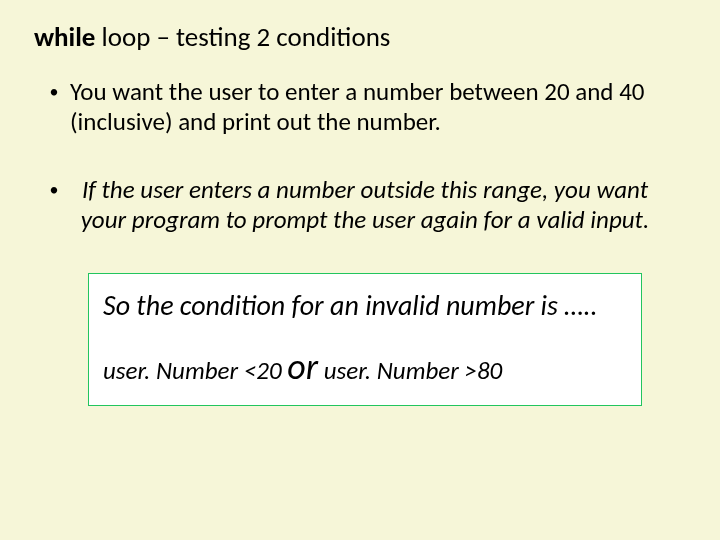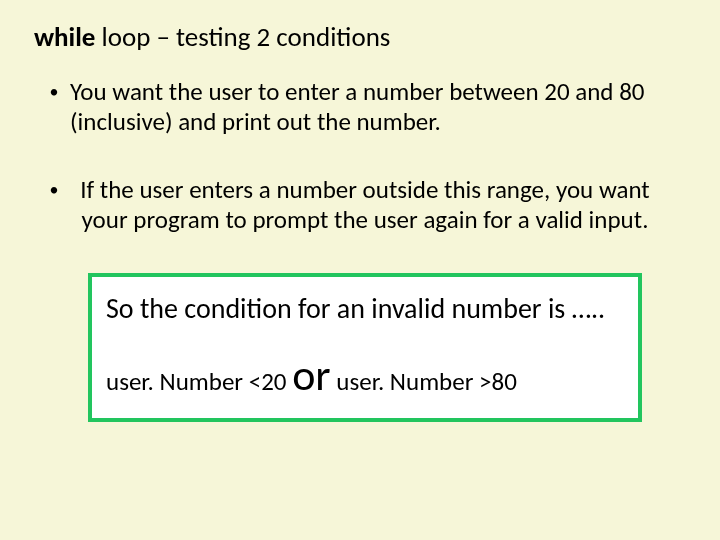--- a/index.html
+++ b/index.html
@@ -38,51 +38,52 @@
   }
   .bullet .dot {
     width: 32px;
     flex-shrink: 0;
     text-align: center;
     font-size: 18px;
     padding-top: 5px;
   }
   .bullet .text { flex: 1; }
   .bullet.b2 { text-align: center; }
-  .bullet.b2 .text { padding-right: 30px; }
+  .bullet.b2 .text { padding-right: 30px; font-style: italic; }
   .box {
     background: #ffffff;
-    border: 4px solid #22c55e;
+    border: 1px solid #22c55e;
     margin: 30px 48px 0 58px;
     padding: 14px 14px 16px 14px;
+    font-style: italic;
   }
   .box-line1 {
     font-size: 28px;
     margin-bottom: 22px;
   }
   .box-line2 {
     font-size: 25px;
   }
   .box-line2 .or {
-    font-size: 44px;
+    font-size: 36px;
   }
 </style>
 </head>
 <body>
 
 <div class="slide">
 
   <h1 class="title">
     <span class="bold">while</span><span> loop – testing 2 conditions</span>
   </h1>
 
   <div class="bullets">
     <div class="bullet">
       <div class="dot">•</div>
-      <div class="text">You want the user to enter a number between 20 and 80 (inclusive) and print out the number.</div>
+      <div class="text">You want the user to enter a number between 20 and 40 (inclusive) and print out the number.</div>
     </div>
     <div class="bullet b2">
       <div class="dot">•</div>
       <div class="text">If the user enters a number outside this range, you want your program to prompt the user again for a valid input.</div>
     </div>
   </div>
 
   <div class="box">
     <div class="box-line1">So the condition for an invalid number is …..</div>
     <div class="box-line2">

